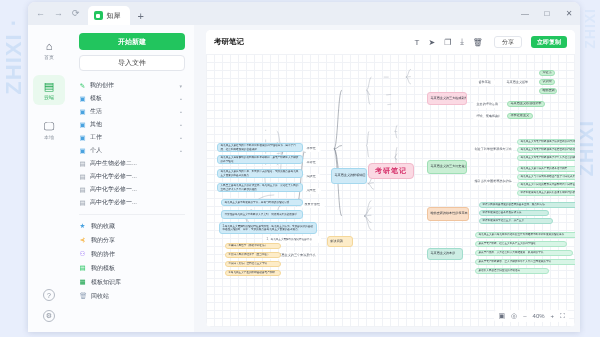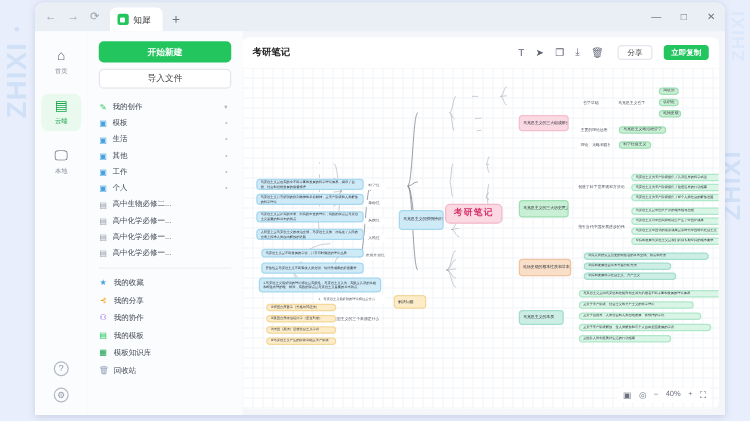--- a/index.html
+++ b/index.html
@@ -143,21 +143,21 @@
   .menu-row {
     display:flex; align-items:center; gap:5px;
     height:14px; font-size:6px; color:#3f4652;
   }
   .menu-row .ic { font-size:6.5px; width:7px; text-align:center;}
 
   
   .canvas {
     flex: 1 1 auto;
     background:#fff;
-    margin: 5px 5px 5px 0;
+    margin: 5px 5px 5px 12px;
     border-radius: 5px;
     position: relative;
     overflow: hidden;
     display:flex; flex-direction:column;
     min-width: 0;
   }
   .doctop {
     height: 24px; flex:0 0 auto;
     display:flex; align-items:center;
     padding: 0 8px;

